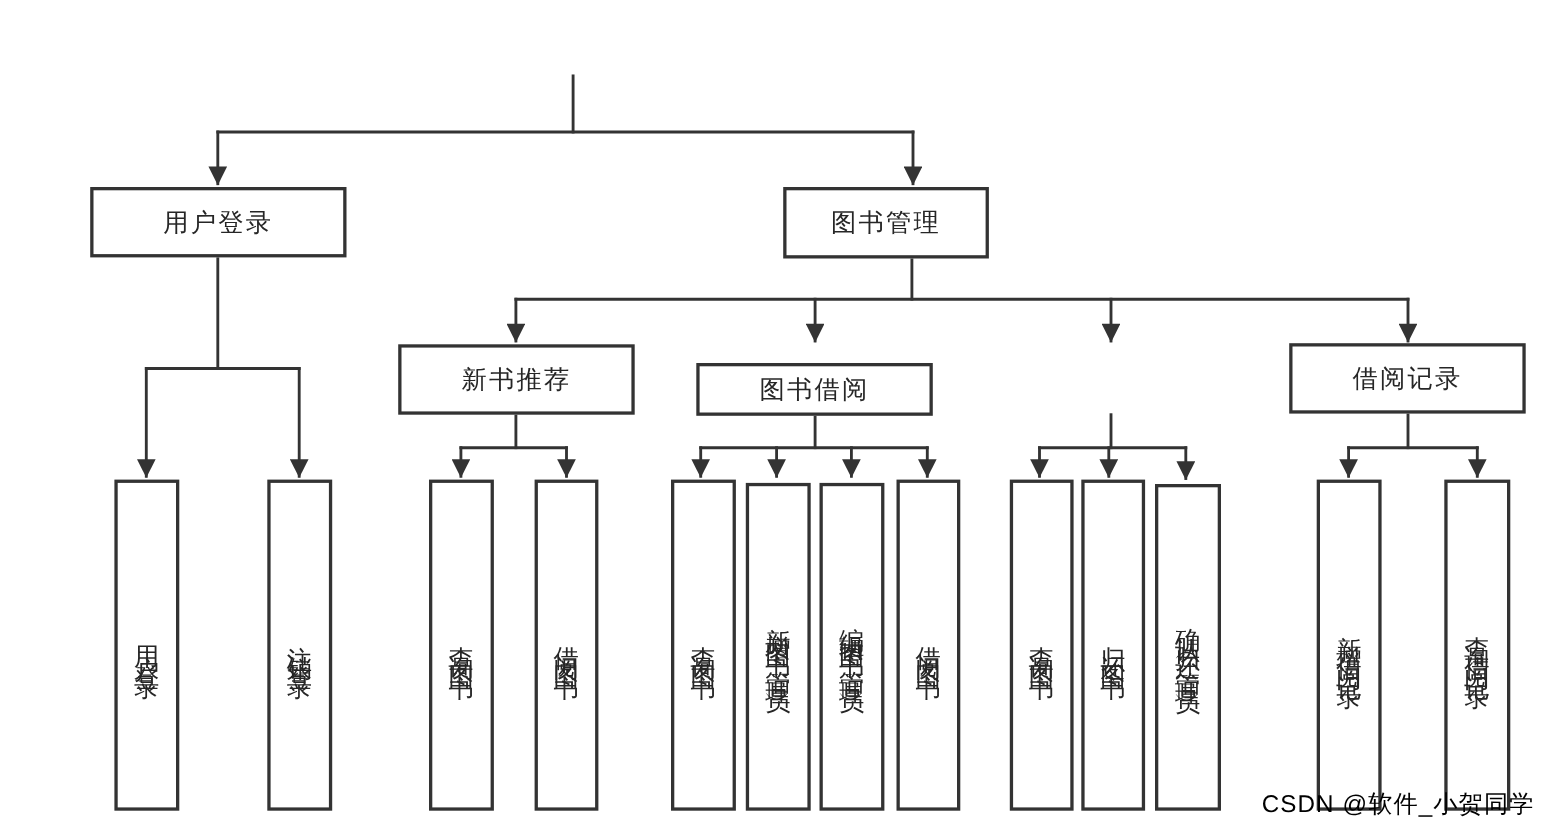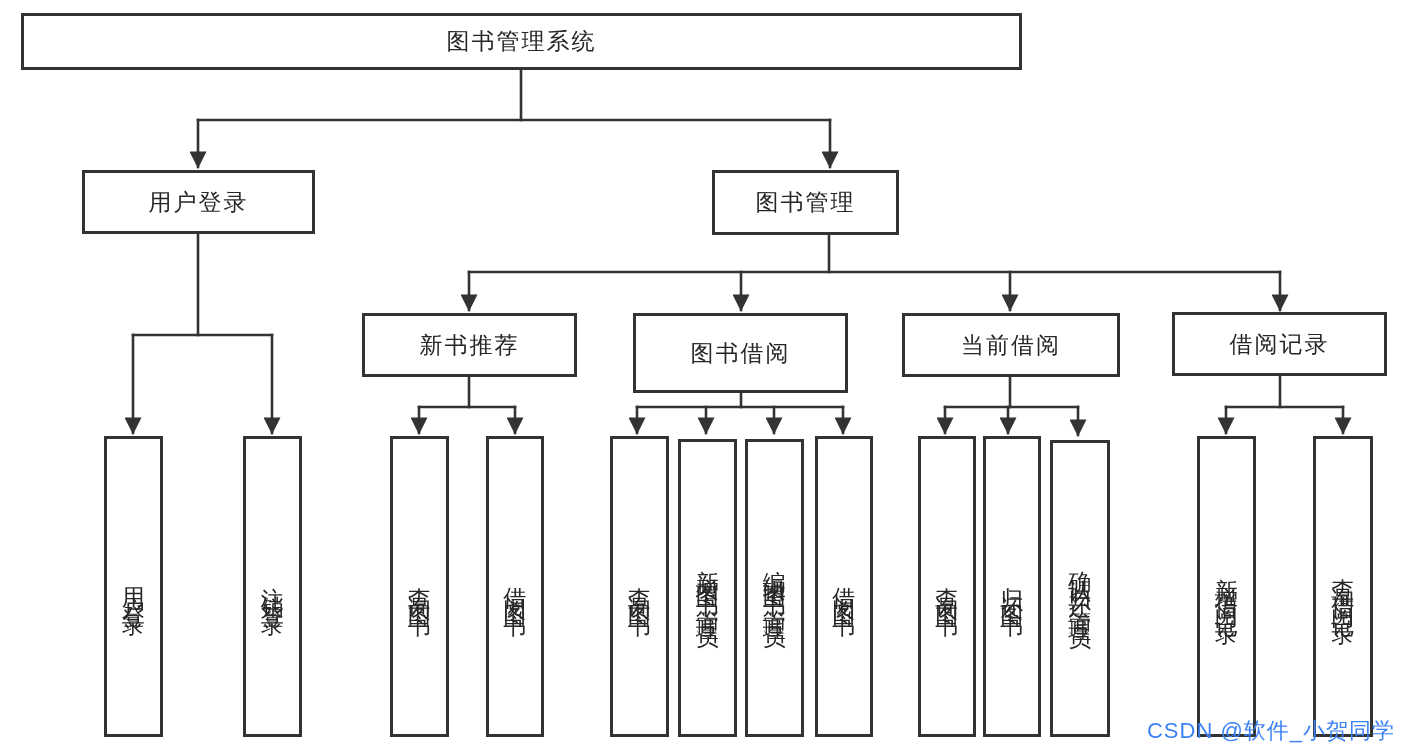--- a/index.html
+++ b/index.html
@@ -52,21 +52,21 @@
     white-space: nowrap;
   }
   .vt-long {
     letter-spacing: 8px;
   }
   #watermark {
     position: absolute;
     top: 716px;
     right: 10px;
     font-size: 22px;
-    color: #3b82f6;
+    color: #000000;
     letter-spacing: 1px;
     z-index: 5;
     white-space: nowrap;
   }
 </style>
 </head>
 <body>
 
 <div id="canvas">
 
@@ -111,39 +111,33 @@
     <path d="M945 407 V433" marker-end="url(#arr)"></path>
     <path d="M1008 407 V433" marker-end="url(#arr)"></path>
     <path d="M1078 407 V435" marker-end="url(#arr)"></path>
 
     <path d="M1280 376 V407"></path>
     <path d="M1226 407 H1343"></path>
     <path d="M1226 407 V433" marker-end="url(#arr)"></path>
     <path d="M1343 407 V433" marker-end="url(#arr)"></path>
   </svg>
 
-  <div class="box" style="left:21px; top:13px; width:1001px; height:57px;">
-    <span class="hlabel">图书管理系统</span>
-  </div>
 
   <div class="box" style="left:82px; top:170px; width:233px; height:64px;">
     <span class="hlabel">用户登录</span>
   </div>
   <div class="box" style="left:712px; top:170px; width:187px; height:65px;">
     <span class="hlabel">图书管理</span>
   </div>
 
   <div class="box" style="left:362px; top:313px; width:215px; height:64px;align-items:center;">
     <span class="hlabel">新书推荐</span>
   </div>
-  <div class="box" style="left:633px; top:313px; width:215px; height:80px;">
+  <div class="box" style="left:633px; top:330px; width:215px; height:48px;">
     <span class="hlabel">图书借阅</span>
-  </div>
-  <div class="box" style="left:902px; top:313px; width:218px; height:64px;">
-    <span class="hlabel">当前借阅</span>
   </div>
   <div class="box" style="left:1172px; top:312px; width:215px; height:64px;">
     <span class="hlabel">借阅记录</span>
   </div>
 
   <div class="box" style="left:104px; top:436px; width:59px; height:301px;">
     <span class="vt">用户登录</span>
   </div>
   <div class="box" style="left:243px; top:436px; width:59px; height:301px;">
     <span class="vt">注销登录</span>

